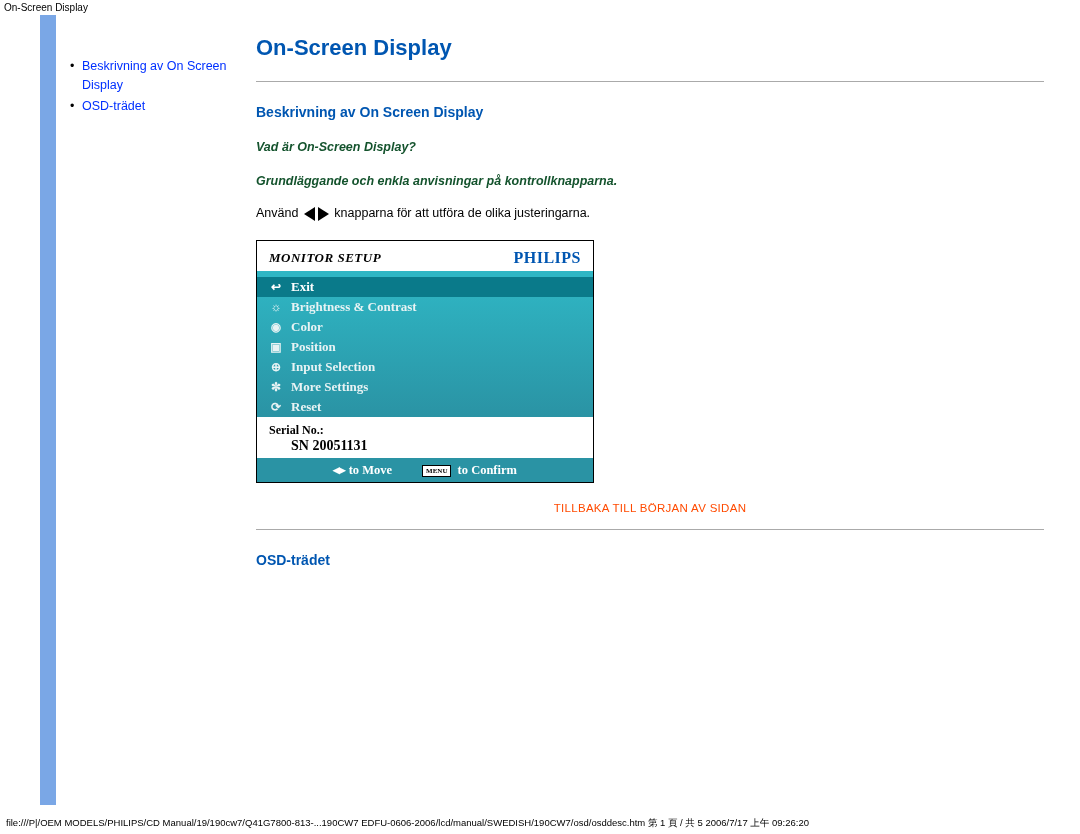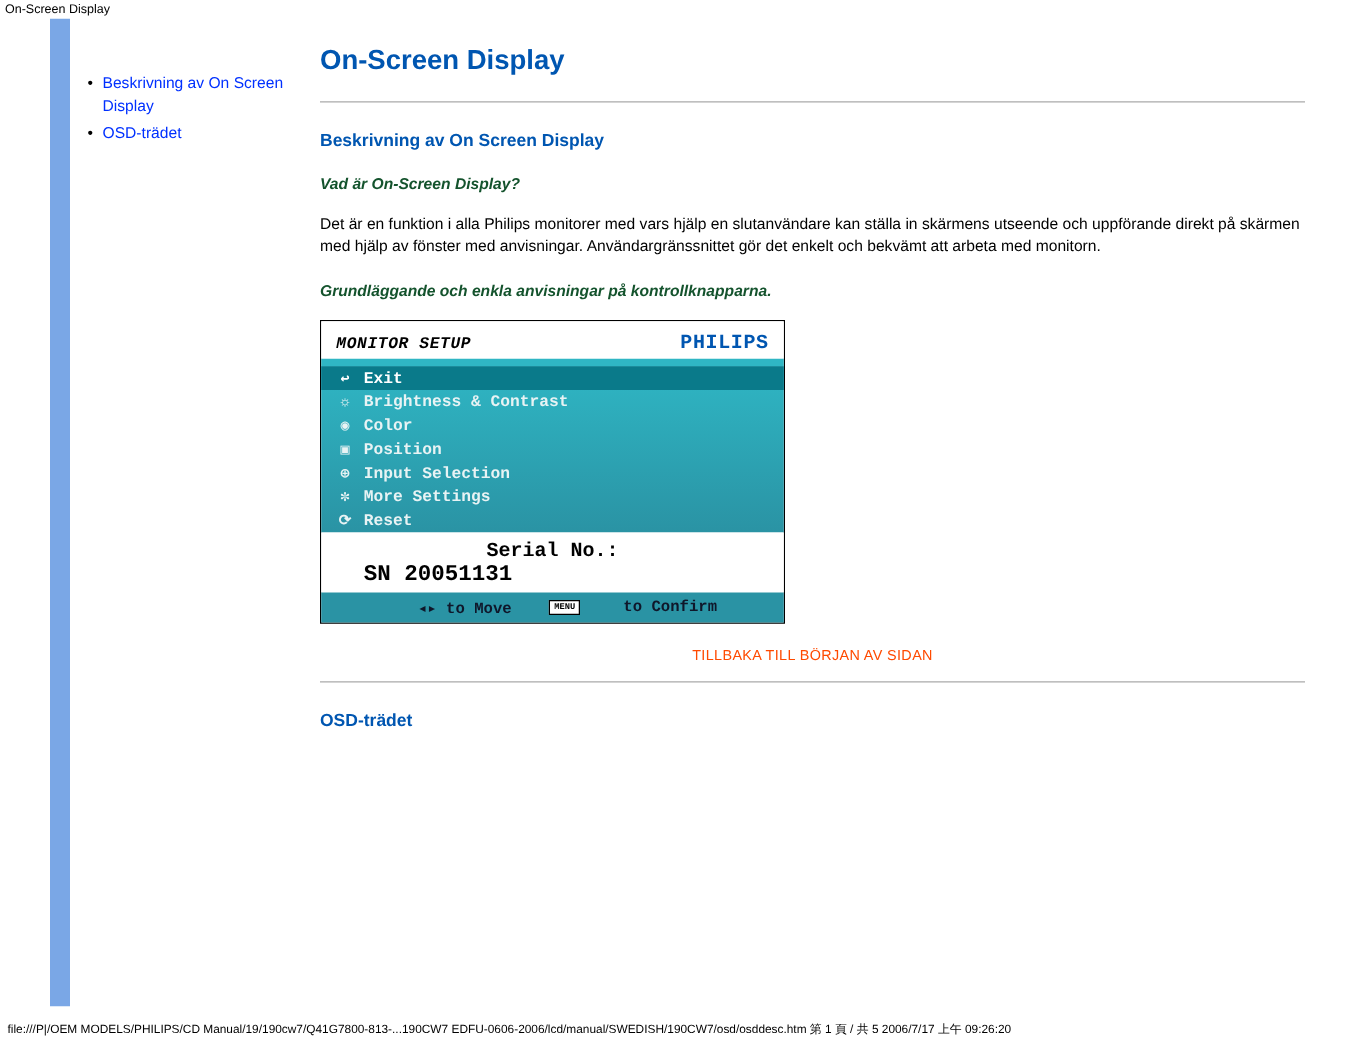--- a/index.html
+++ b/index.html
@@ -102,24 +102,24 @@
     border-right: 11px solid #000;
     margin-right: 3px;
   }
   .tri-right {
     width: 0; height: 0;
     border-top: 7px solid transparent;
     border-bottom: 7px solid transparent;
     border-left: 11px solid #000;
   }
   .osd-image {
-    width: 372px;
+    width: 338px;
     border: 1px solid #000;
     margin: 4px 0 18px 0;
-    font-family: Liberation Mono, monospace;
+    font-family: Liberation Serif, serif;
     background: #fff;
   }
   .osd-title-row {
     display: flex;
     justify-content: space-between;
     align-items: center;
     padding: 8px 12px 4px 12px;
     background: #fff;
   }
   .osd-title-row .mtitle {
@@ -160,45 +160,44 @@
     width: 14px;
     display: inline-block;
     text-align: center;
     font-size: 12px;
   }
   .osd-info {
     background: #fff;
     padding: 6px 12px 4px 12px;
   }
   .osd-info .serial-lab {
-    font-size: 16px;
-    font-weight: bold;
-    text-align: center;
+    font-size: 12px;
+    font-weight: bold;
   }
   .osd-info .serial-val {
-    font-size: 18px;
+    font-size: 14px;
     font-weight: bold;
     padding-left: 22px;
   }
   .osd-info .res {
     font-size: 13px;
     font-weight: bold;
   }
   .osd-footer {
     background: #2a93a4;
     display: flex;
     justify-content: center;
     align-items: center;
     gap: 30px;
     padding: 4px 12px;
     font-size: 12.5px;
     font-weight: bold;
     color: #000;
   }
-  .osd-footer .lbl { color: #0f172a; margin-left: 24px; }
+  .osd-footer .lbl { color: #ffffff; }
   .osd-footer .menu-box {
     display: inline-block;
     border: 1px solid #000;
     padding: 0 3px;
     font-size: 7px;
     font-weight: bold;
     line-height: 10px;
     background: #fff;
     vertical-align: middle;
     margin-right: 3px;
@@ -245,23 +244,30 @@
     </ul>
   </aside>
 
   <main class="main">
     <h1>On-Screen Display</h1>
     <hr>
 
     <h2>Beskrivning av On Screen Display</h2>
 
     <h3>Vad är On-Screen Display?</h3>
-    <p>Det är en funktion i alla Philips monitorer med vars hjälp en slutanvändare kan ställa in skärmens utseende och uppförande direkt på skärmen med hjälp av fönster med anvisningar. Användargränssnittet gör det enkelt och bekvämt att arbeta med monitorn.</p>
 
     <h3 class="sub2">Grundläggande och enkla anvisningar på kontrollknapparna.</h3>
+    <p>
+      <span>Använd </span>
+      <span class="inline-arrows">
+        <span class="tri-left"></span>
+          <span class="tri-right"></span>
+      </span>
+      <span> knapparna för att utföra de olika justeringarna.</span>
+    </p>
 
     <div class="osd-image">
       <div class="osd-title-row">
         <span class="mtitle">MONITOR SETUP</span>
         <span class="brand">PHILIPS</span>
       </div>
       <div class="osd-stripe"></div>
       <div class="osd-menu">
         <div class="osd-item selected">
           <span class="osd-icon">↩</span>

